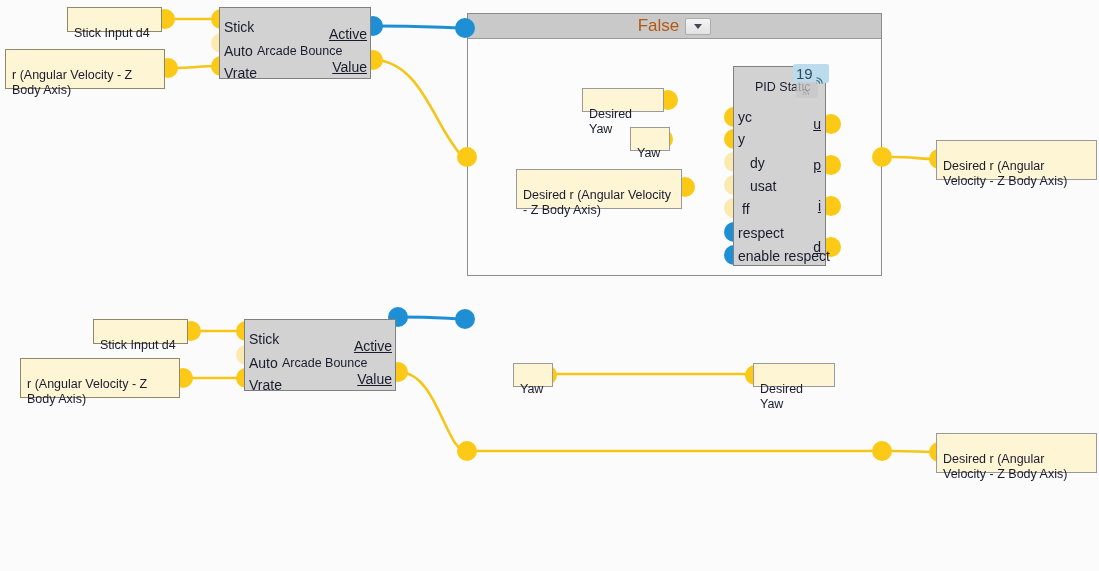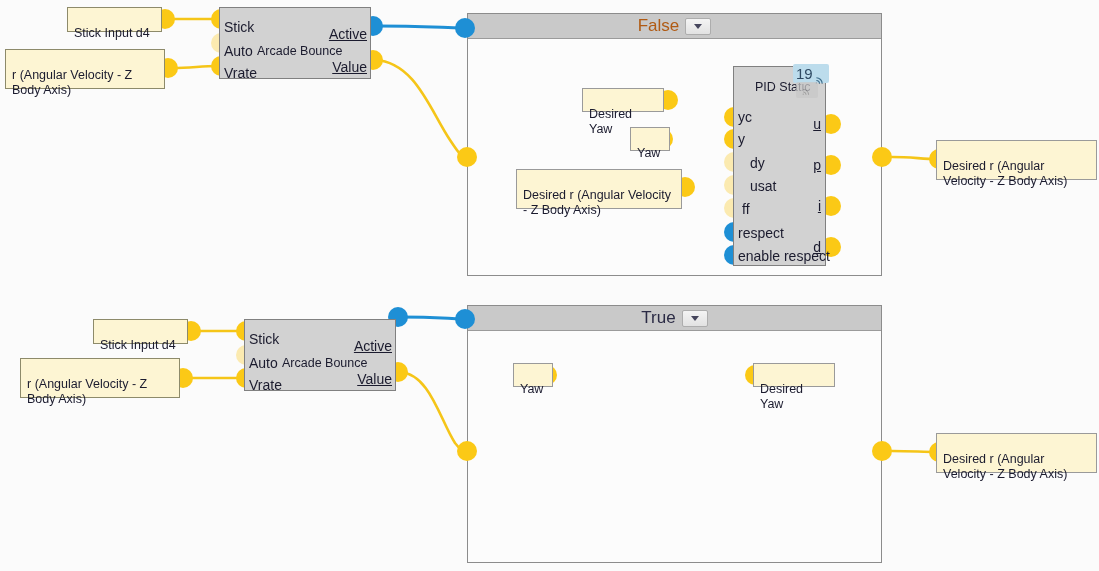--- a/index.html
+++ b/index.html
@@ -169,28 +169,20 @@
       <span class="ddbtn">
           <span class="caret"></span>
         </span>
     </div>
   </div>
 
   <div class="port blue abs" style="left:455px;top:18px;"></div>
   <div class="port abs" style="left:457px;top:147px;"></div>
   <div class="port abs" style="left:872px;top:147px;"></div>
 
-  <div class="container abs" style="left:467px;top:305px;width:415px;height:258px;">
-    <div class="chead">
-      <span class="clabel true">True</span>
-      <span class="ddbtn">
-          <span class="caret"></span>
-        </span>
-    </div>
-  </div>
   <div class="port blue abs" style="left:455px;top:309px;"></div>
   <div class="port abs" style="left:457px;top:441px;"></div>
   <div class="port abs" style="left:872px;top:441px;"></div>
 
   <div class="varbox olive abs" style="left:67px;top:7px;width:95px;height:25px;">
     <span>Stick Input d4</span>
   </div>
   <div class="port abs" style="left:155px;top:9px;"></div>
 
   <div class="varbox olive abs" style="left:5px;top:49px;width:160px;height:40px;">

